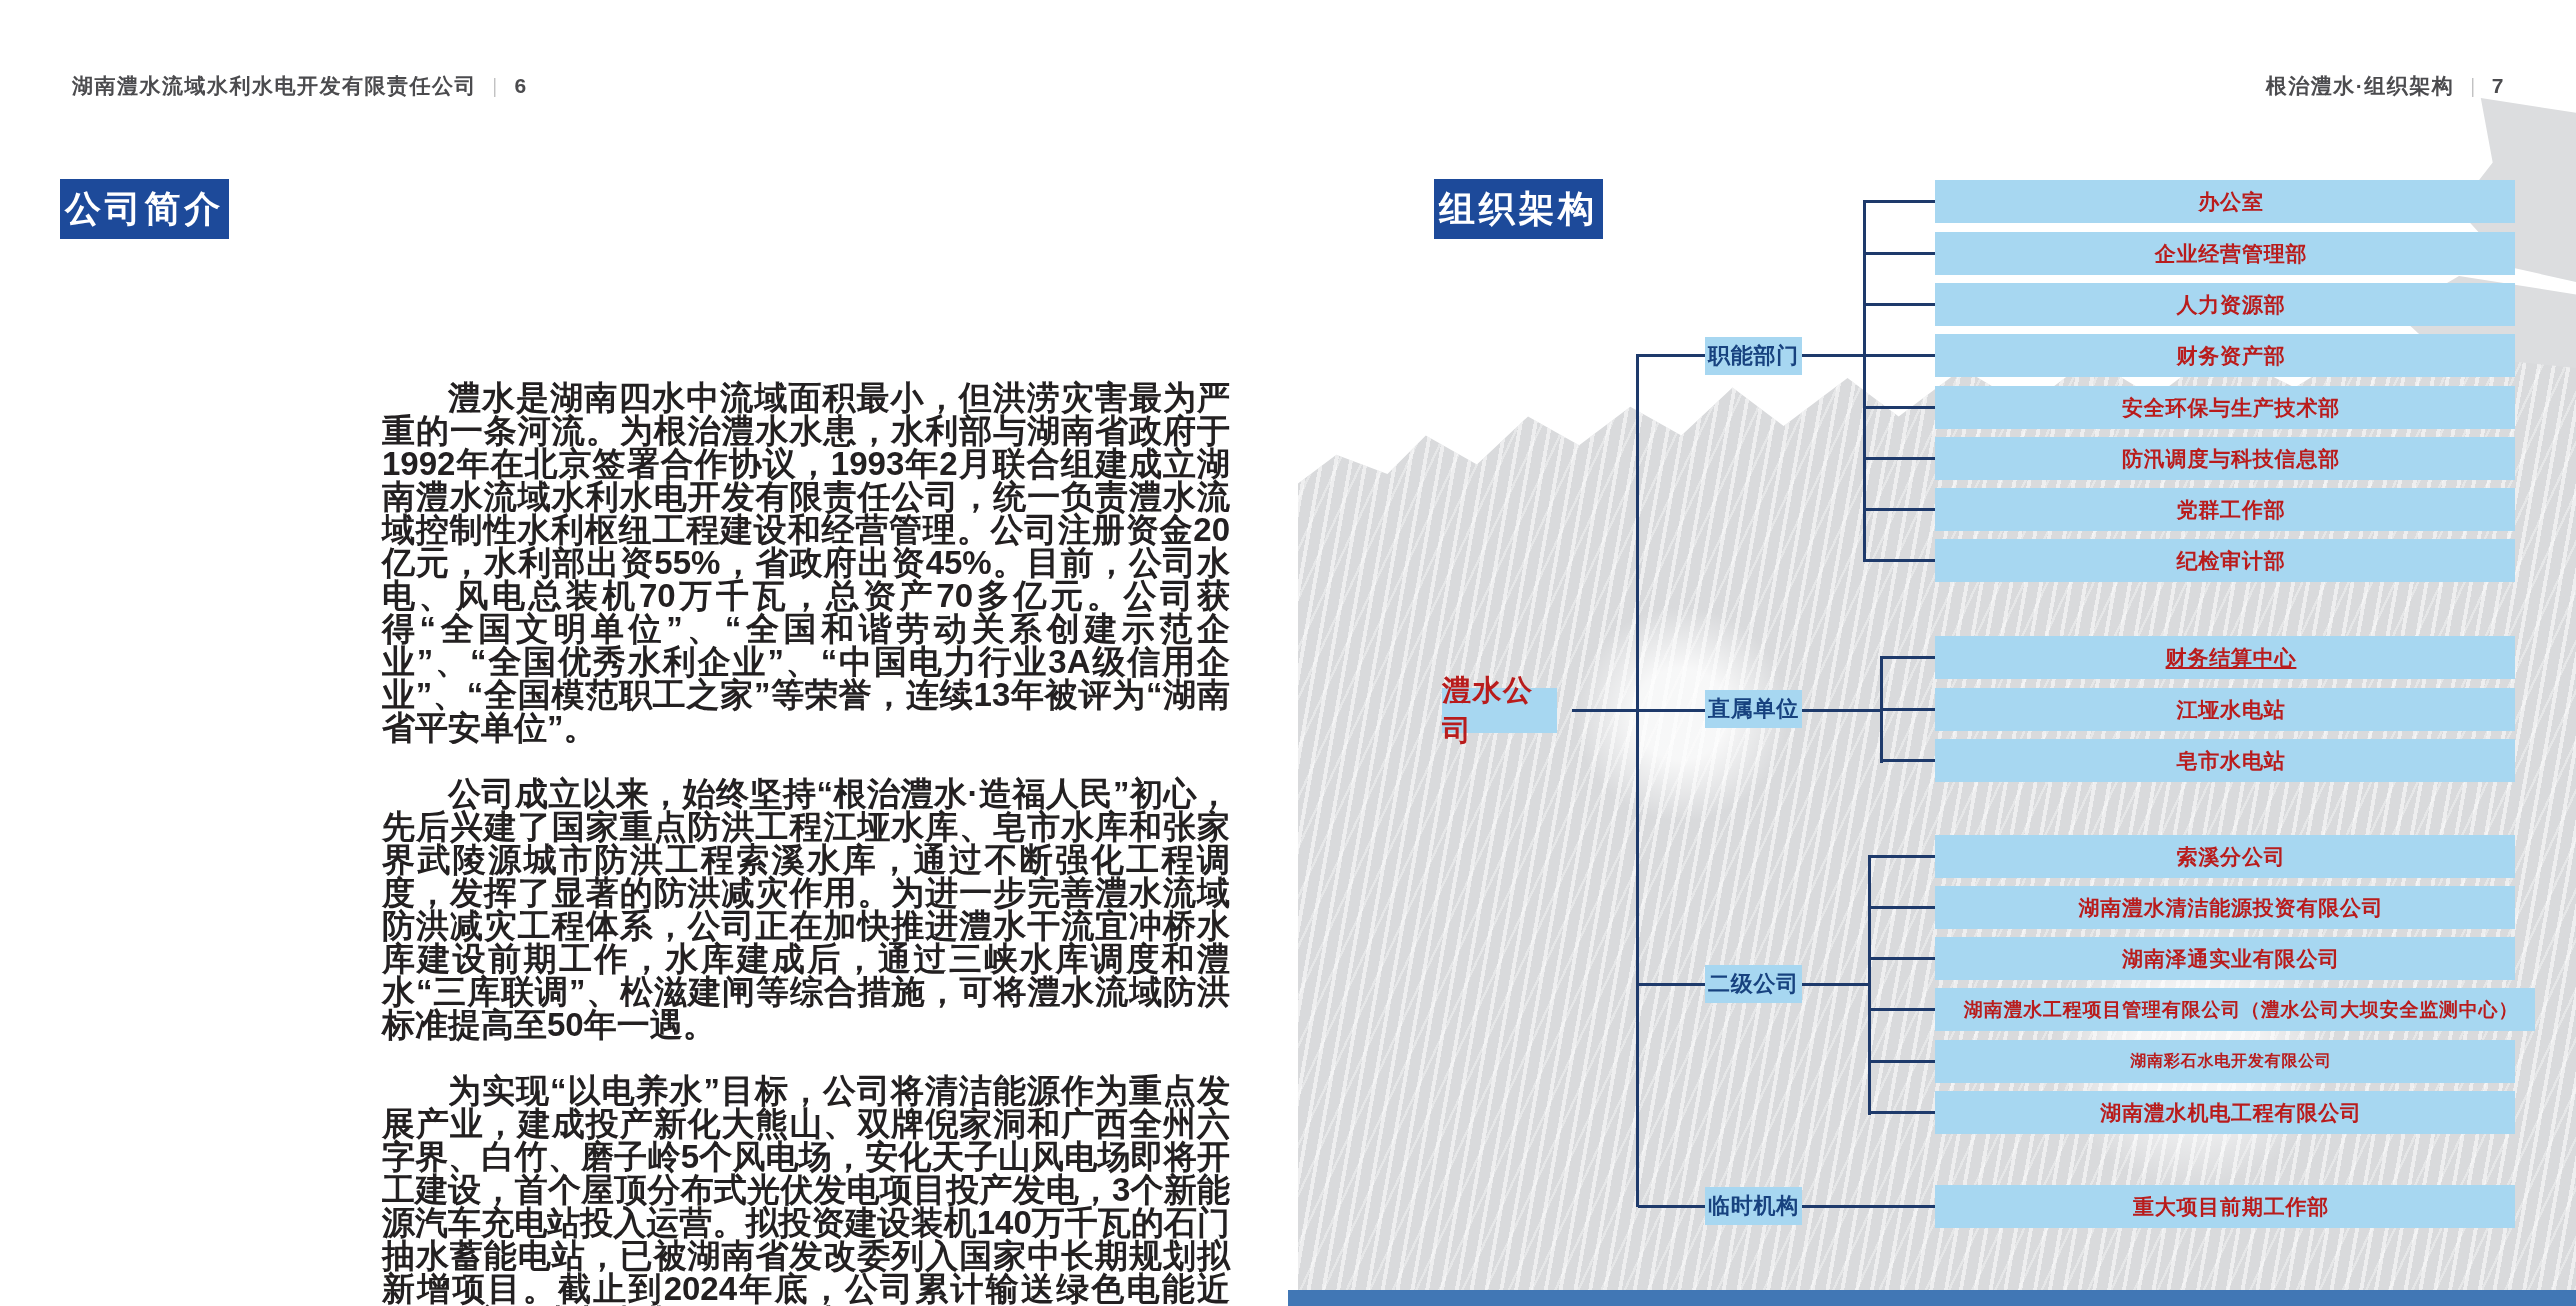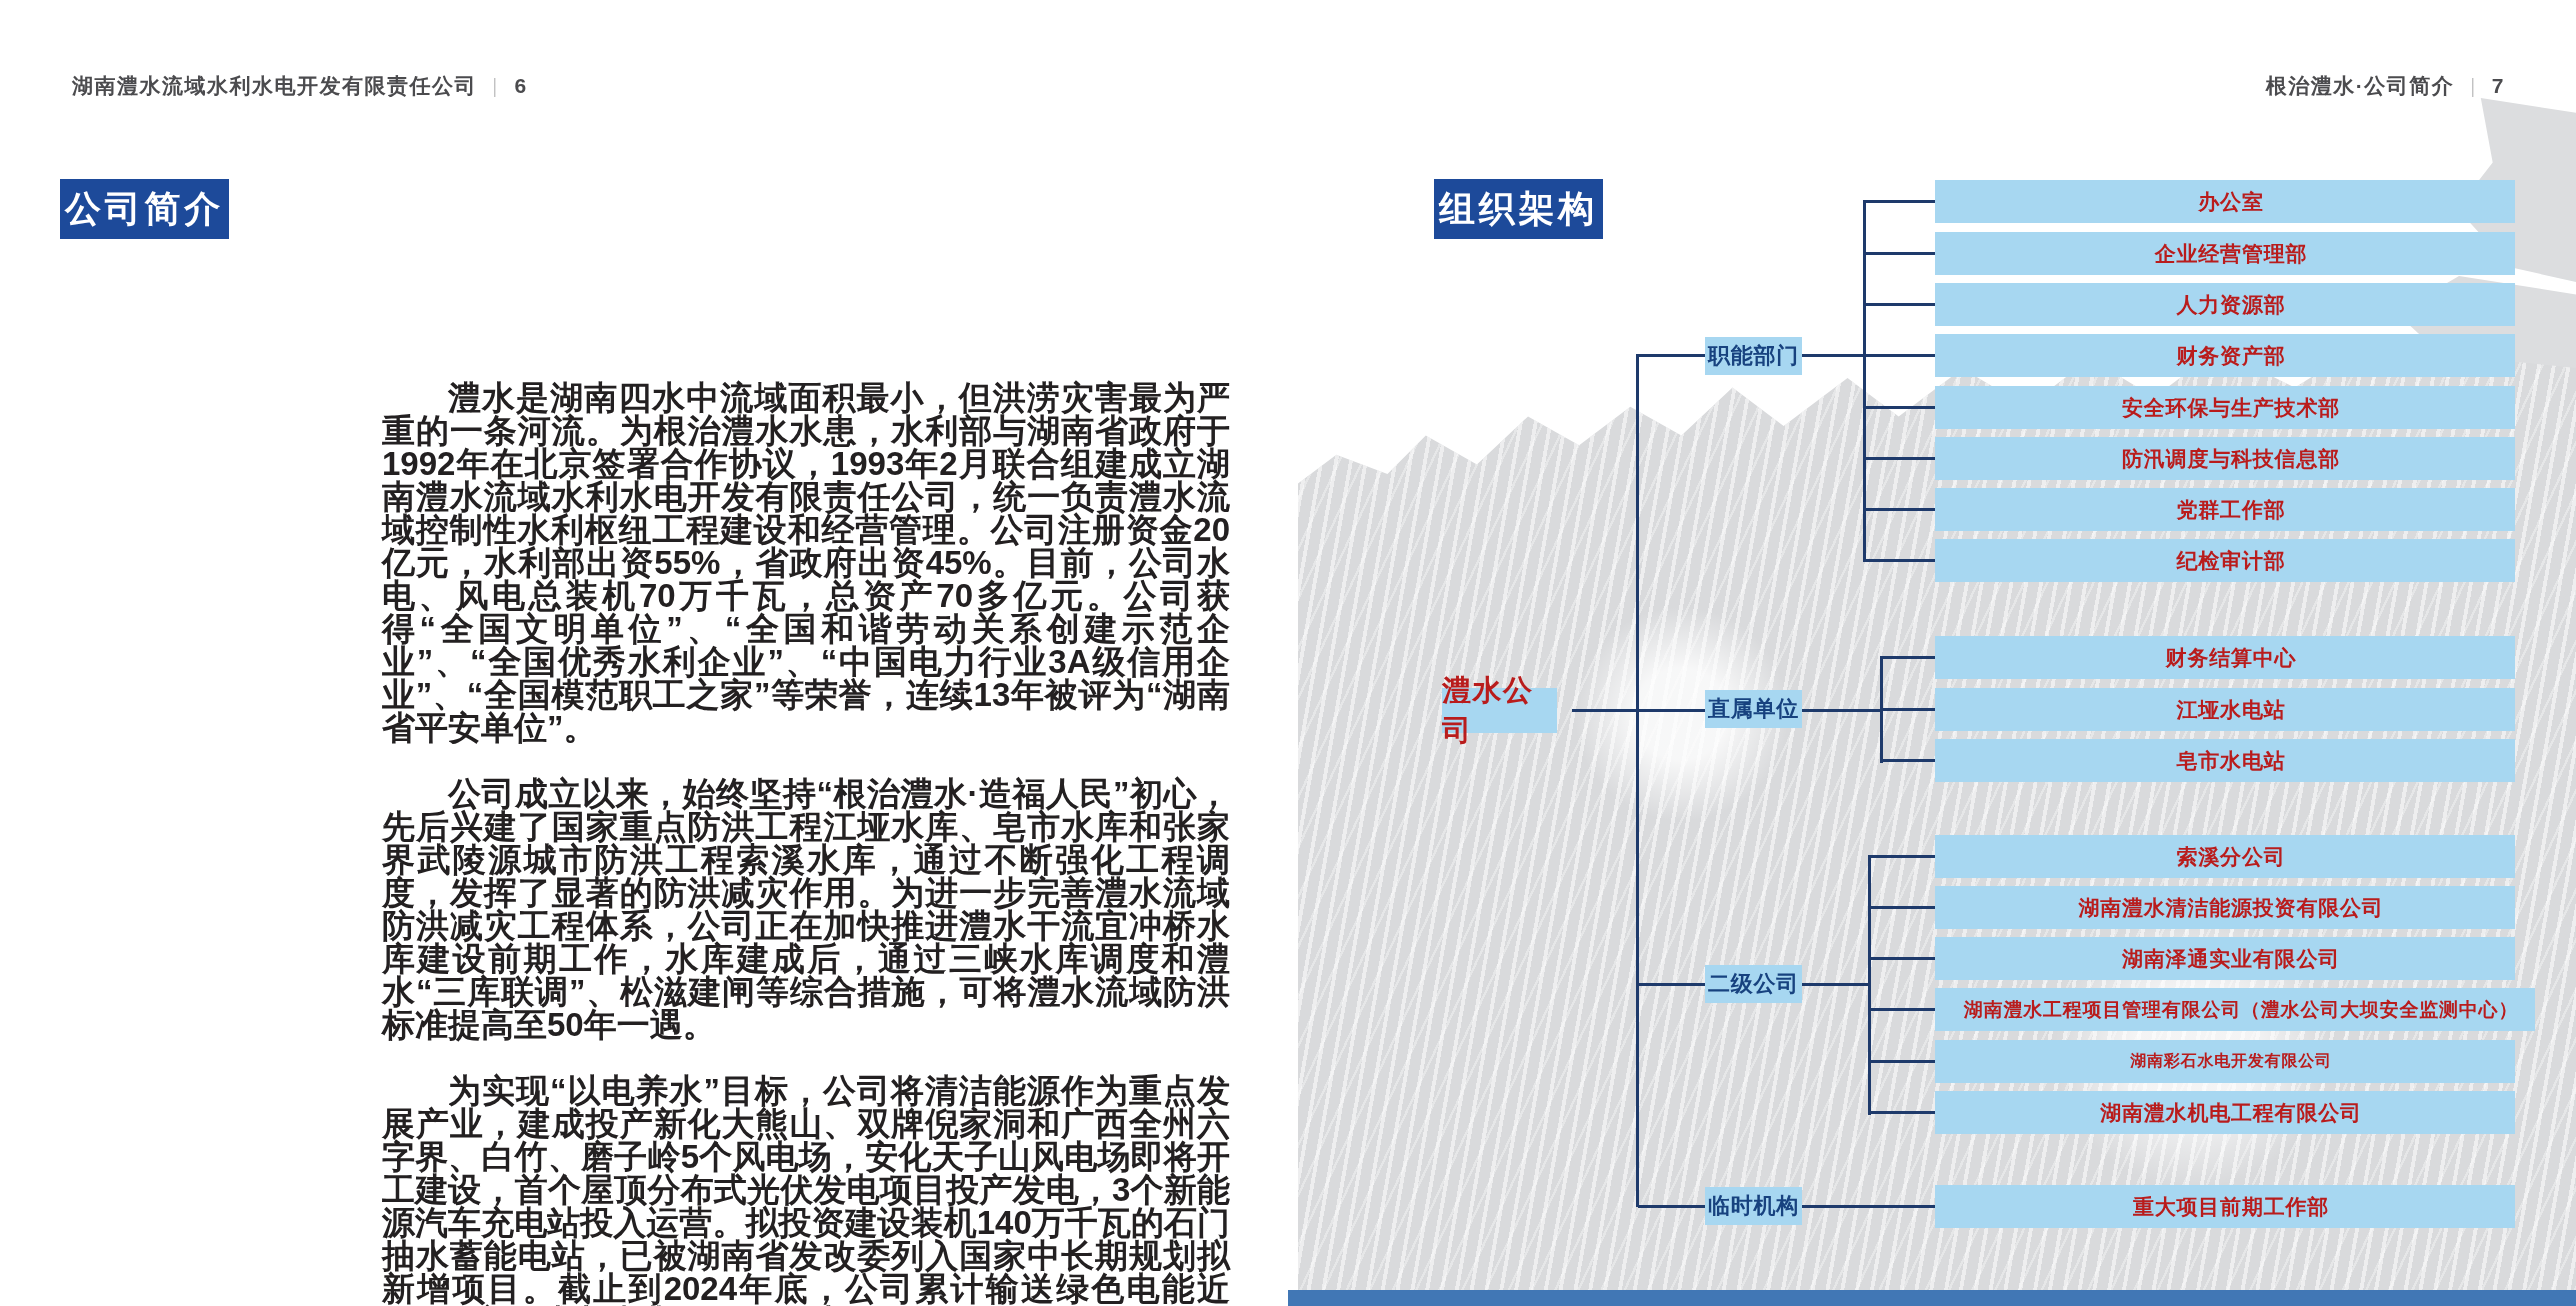--- a/index.html
+++ b/index.html
@@ -57,21 +57,21 @@
 <body>
 
 <div class="page">
 
   <div class="hdr hdr-left">
     <span>湖南澧水流域水利水电开发有限责任公司</span>
     <span class="divider">|</span>
     <span>6</span>
   </div>
   <div class="hdr hdr-right">
-    <span>根治澧水·公司简介</span>
+    <span>根治澧水·组织架构</span>
     <span class="divider">|</span>
     <span>7</span>
   </div>
 
   <div class="title-box title-left">
     <span>公司简介</span>
   </div>
   <div class="title-box title-right">
     <span>组织架构</span>
   </div>
@@ -108,21 +108,21 @@
       <div class="dept-box" style="top: 334px; width: 568px; font-size: 21px;">财务资产部</div>
       <div class="dept-box" style="top: 386px; width: 568px; font-size: 21px;">安全环保与生产技术部</div>
       <div class="dept-box" style="top: 437px; width: 568px; font-size: 21px;">防汛调度与科技信息部</div>
       <div class="dept-box" style="top: 488px; width: 568px; font-size: 21px;">党群工作部</div>
       <div class="dept-box" style="top: 539px; width: 568px; font-size: 21px;">纪检审计部</div>
       <div class="line" style="left: 1880px; top: 656px; width: 3.1px; height: 107px;"></div>
       <div class="line" style="left: 1881px; top: 656px; width: 54px; height: 3.1px;"></div>
       <div class="line" style="left: 1881px; top: 708px; width: 54px; height: 3.1px;"></div>
       <div class="line" style="left: 1881px; top: 759px; width: 54px; height: 3.1px;"></div>
       <div class="node-box" style="top: 690px;">直属单位</div>
-      <div class="dept-box" style="top: 636px; width: 568px; font-size: 21px;">财务结算中心</div>
+      <div class="dept-box" style="top: 636px; width: 568px; font-size: 21px; text-decoration: underline;">财务结算中心</div>
       <div class="dept-box" style="top: 688px; width: 568px; font-size: 21px;">江垭水电站</div>
       <div class="dept-box" style="top: 739px; width: 568px; font-size: 21px;">皂市水电站</div>
       <div class="line" style="left: 1638px; top: 983px; width: 232px; height: 3.1px;"></div>
       <div class="line" style="left: 1868px; top: 855px; width: 3.1px; height: 260px;"></div>
       <div class="line" style="left: 1870px; top: 855px; width: 65px; height: 3.1px;"></div>
       <div class="line" style="left: 1870px; top: 906px; width: 65px; height: 3.1px;"></div>
       <div class="line" style="left: 1870px; top: 957px; width: 65px; height: 3.1px;"></div>
       <div class="line" style="left: 1870px; top: 1008px; width: 65px; height: 3.1px;"></div>
       <div class="line" style="left: 1870px; top: 1060px; width: 65px; height: 3.1px;"></div>
       <div class="line" style="left: 1870px; top: 1111px; width: 65px; height: 3.1px;"></div>

